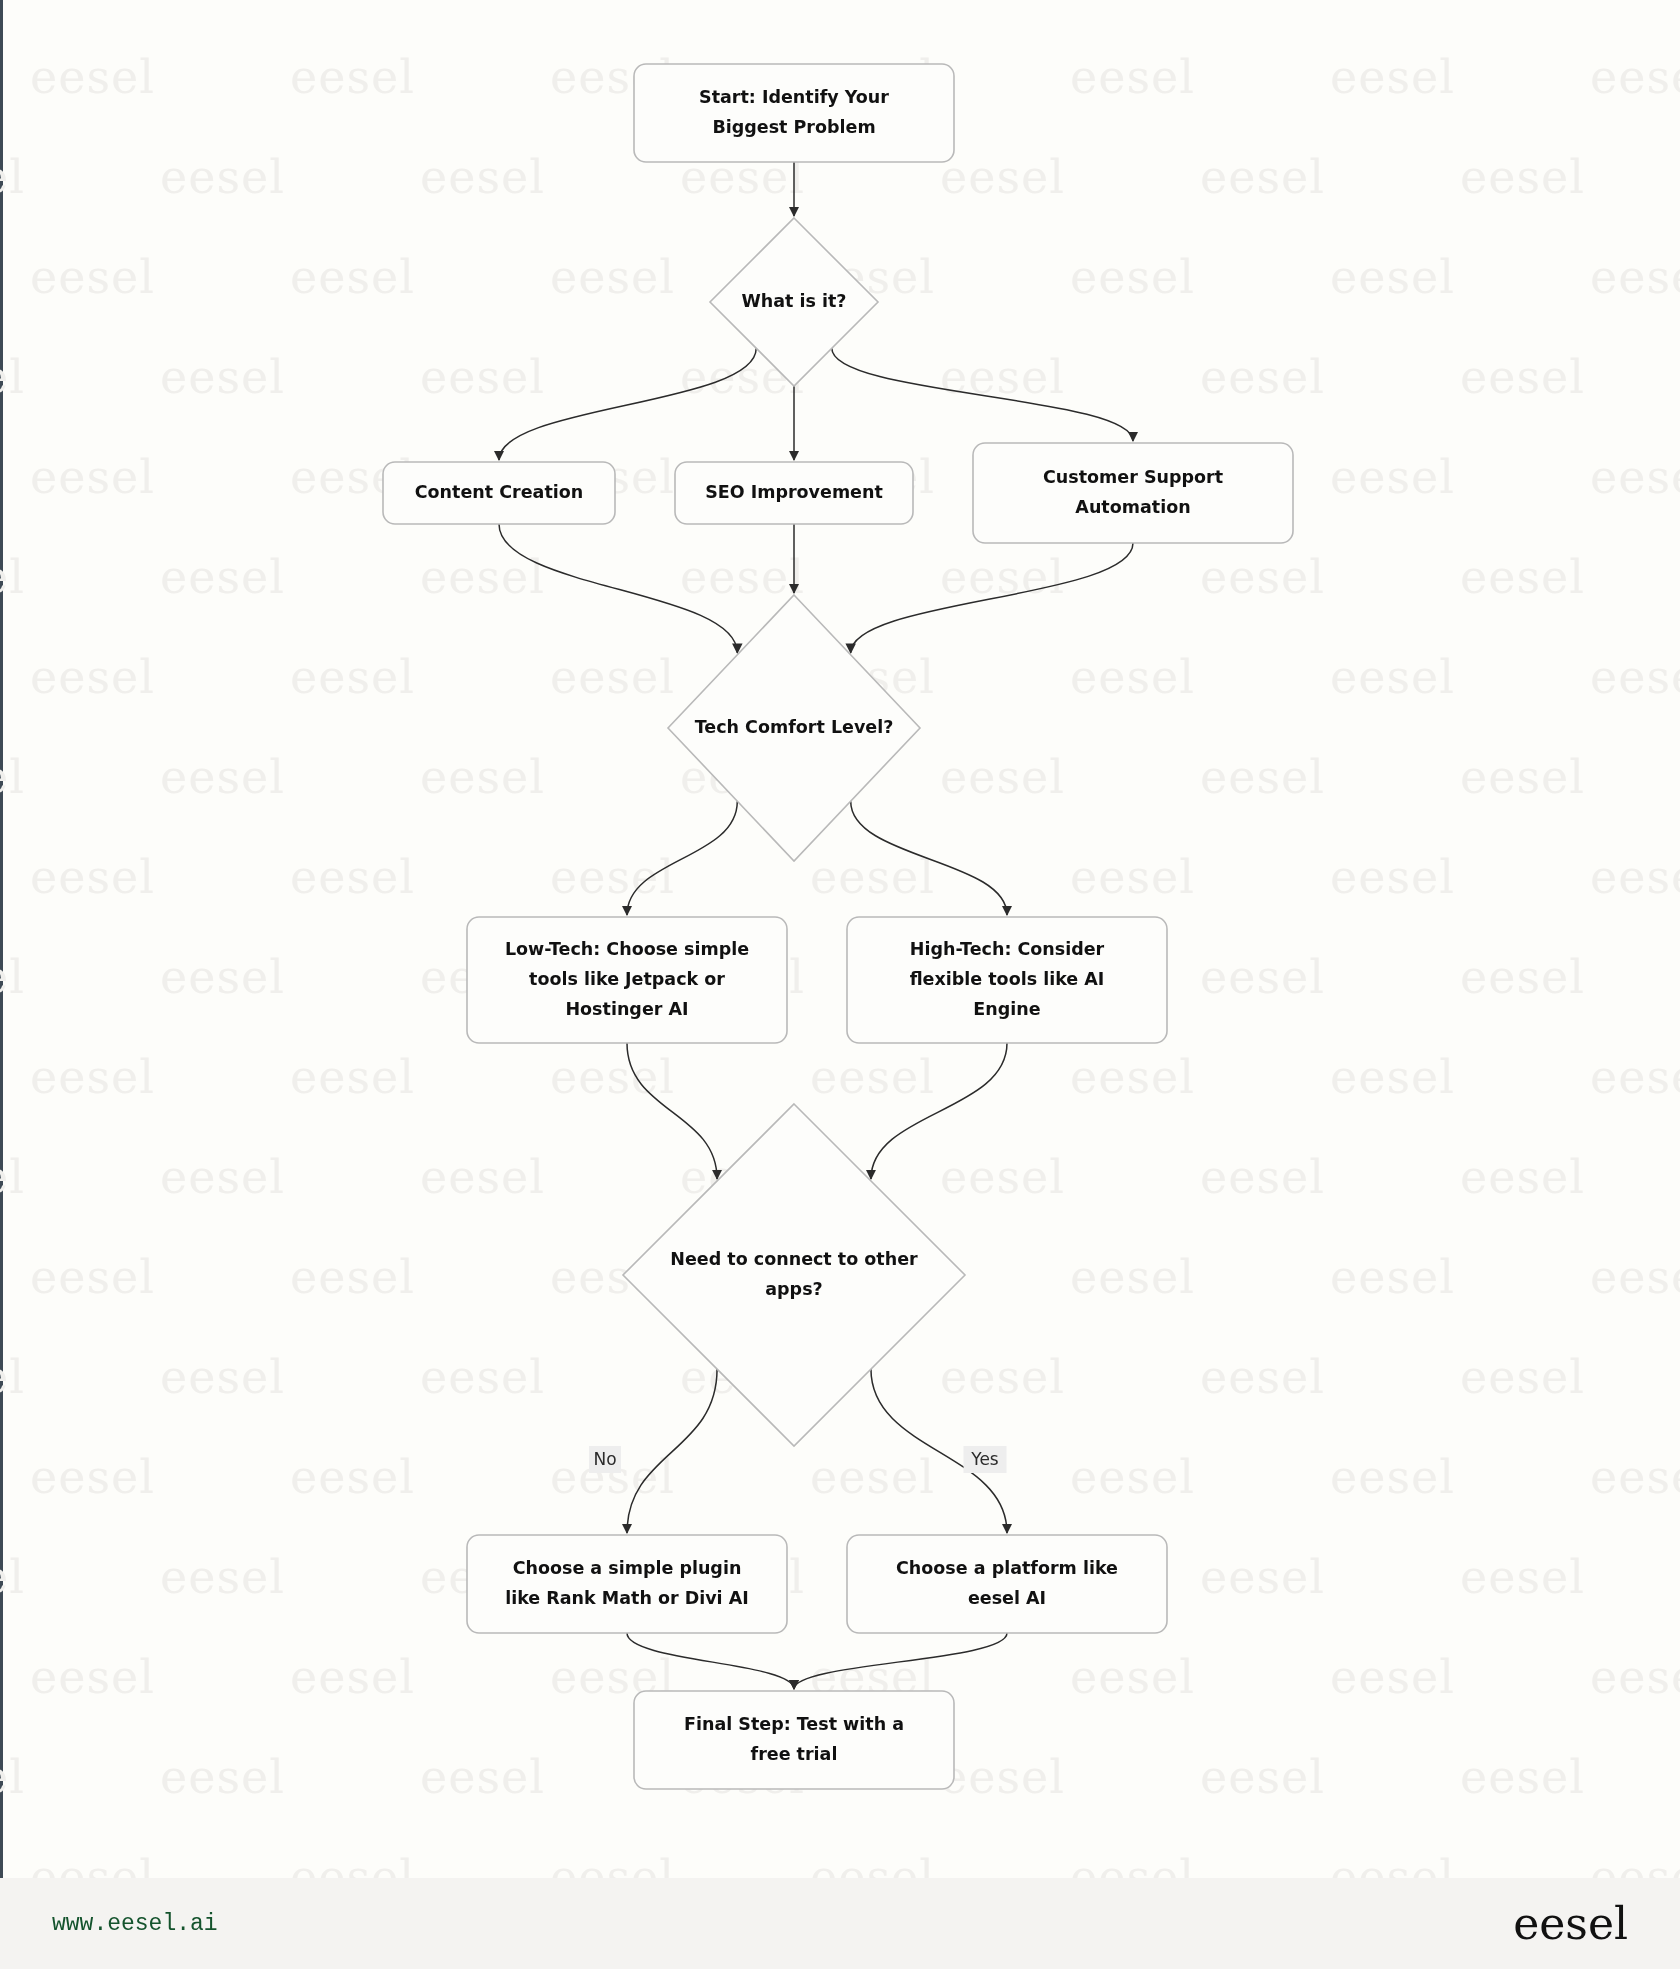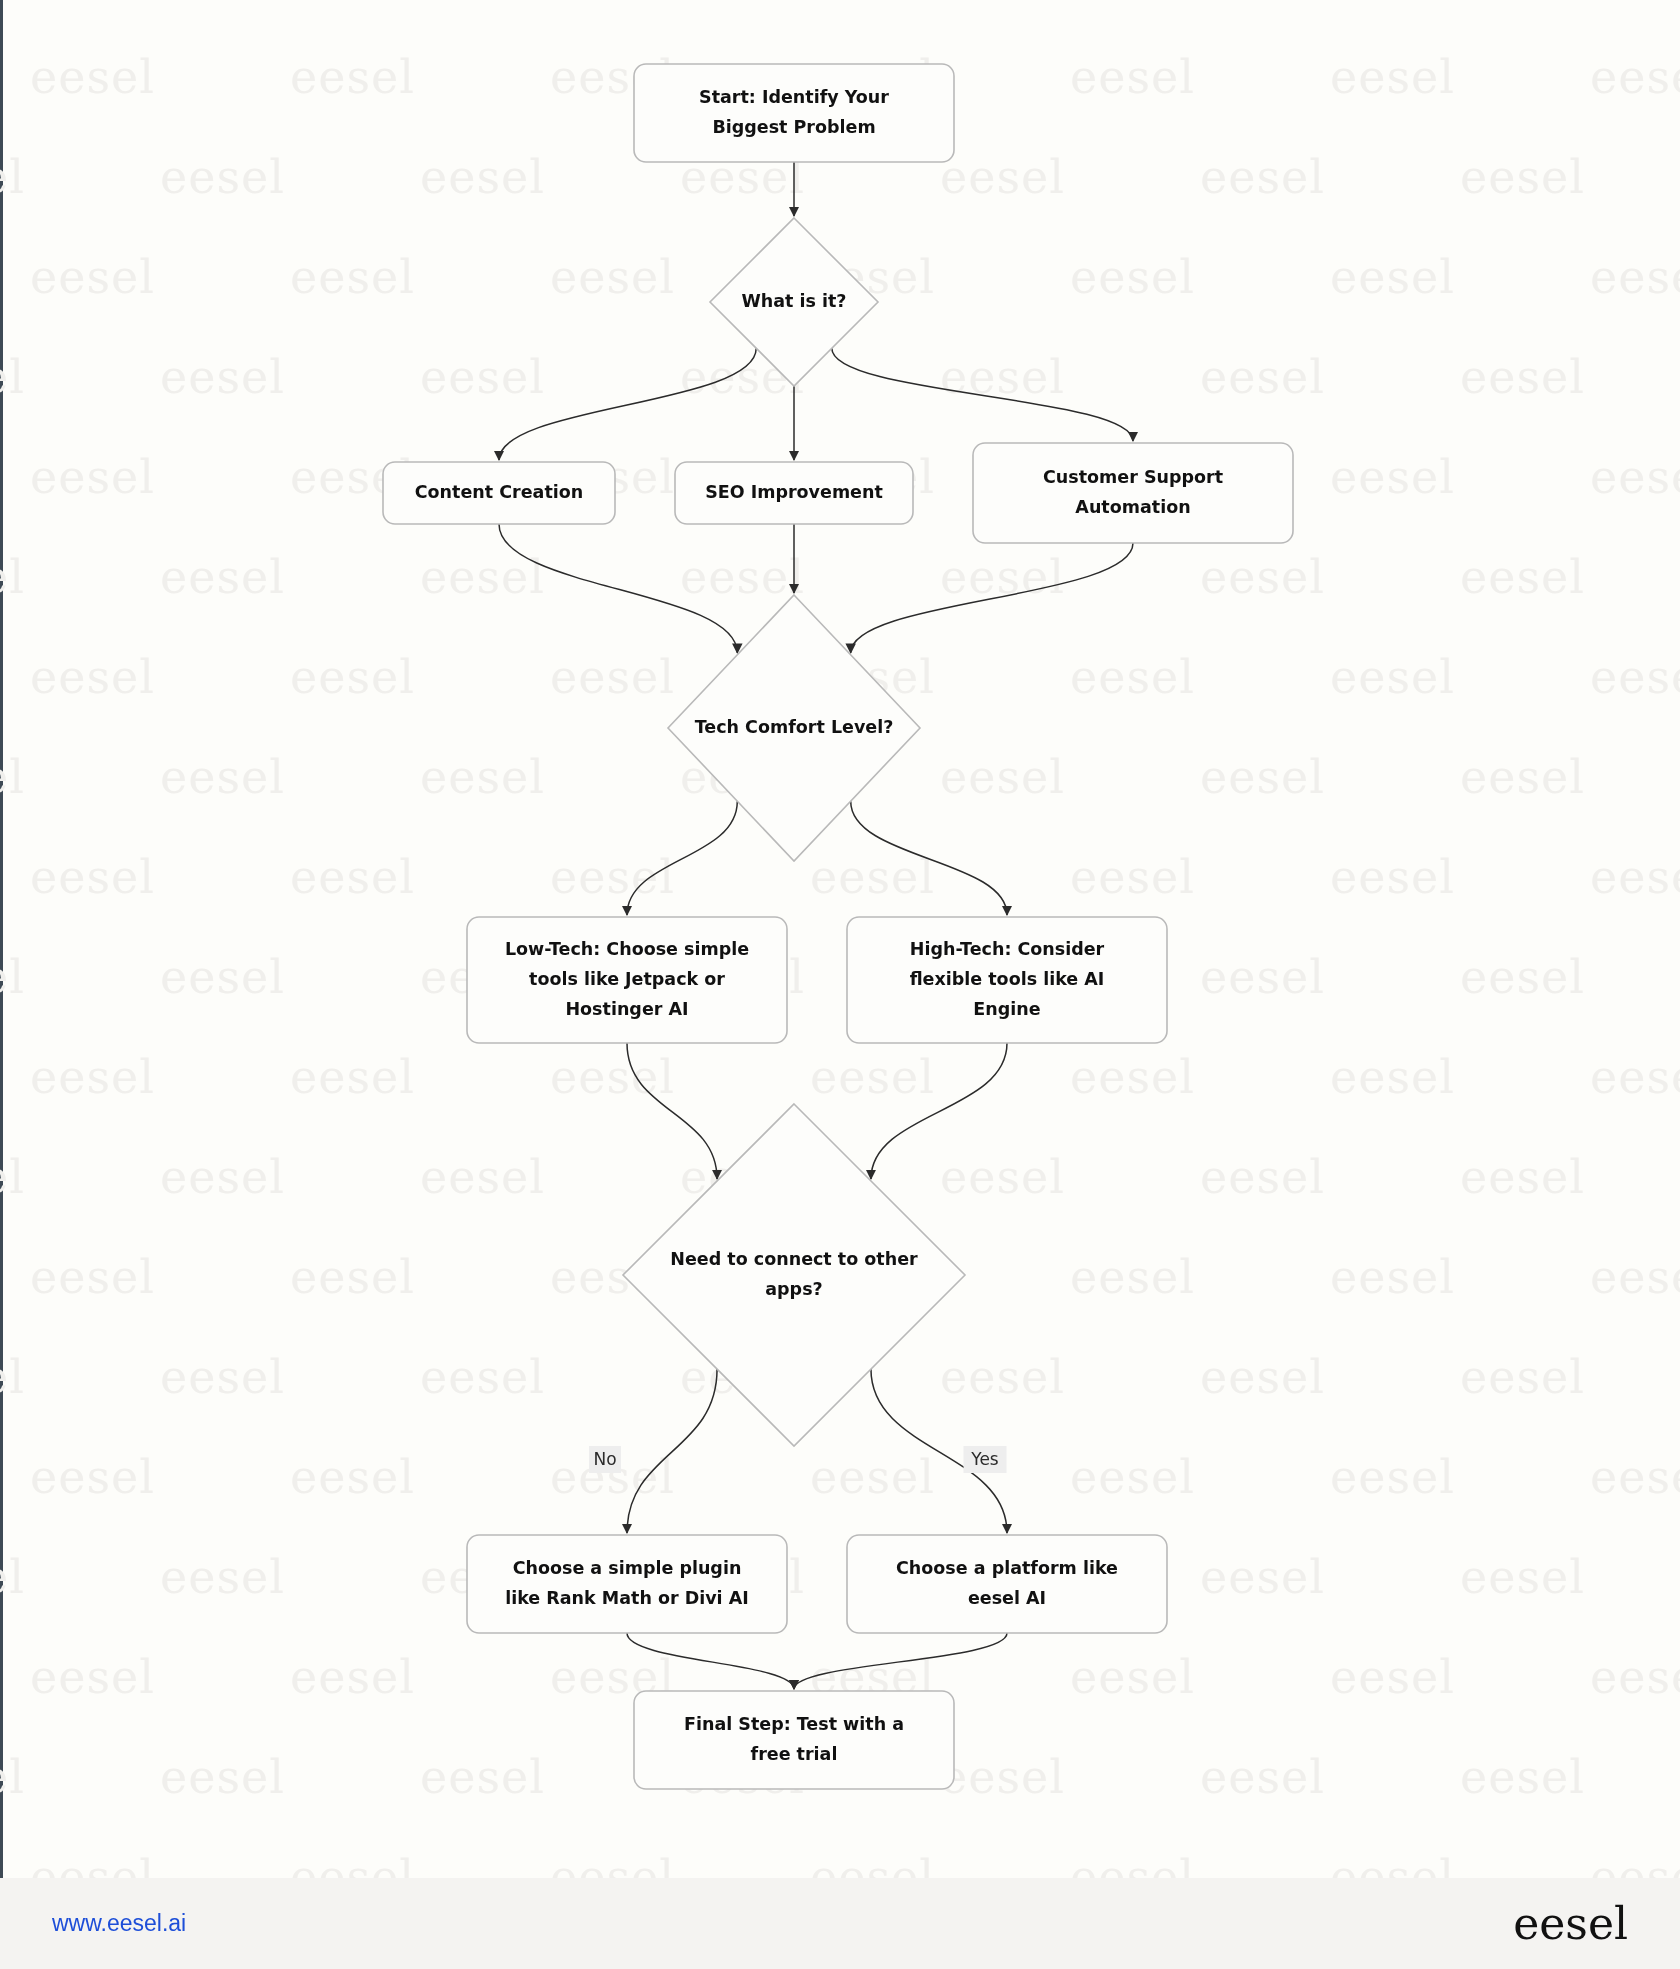--- a/index.html
+++ b/index.html
@@ -85,23 +85,23 @@
     width: 1680px;
     height: 91px;
     background: #f4f3f1;
     display: flex;
     align-items: center;
     justify-content: space-between;
     box-sizing: border-box;
     padding: 0 52px;
   }
   #footer-url {
-    font-family: Liberation Sans, sans-serif;
+    font-family: Liberation Mono, monospace;
     font-size: 23px;
-    color: #1d4ed8;
+    color: #14532d;
   }
   #footer-logo {
     font-family: "DejaVu Serif", serif;
     font-size: 44px;
     color: #111111;
     letter-spacing: 0px;
   }
 </style>
 </head>
 <body>

